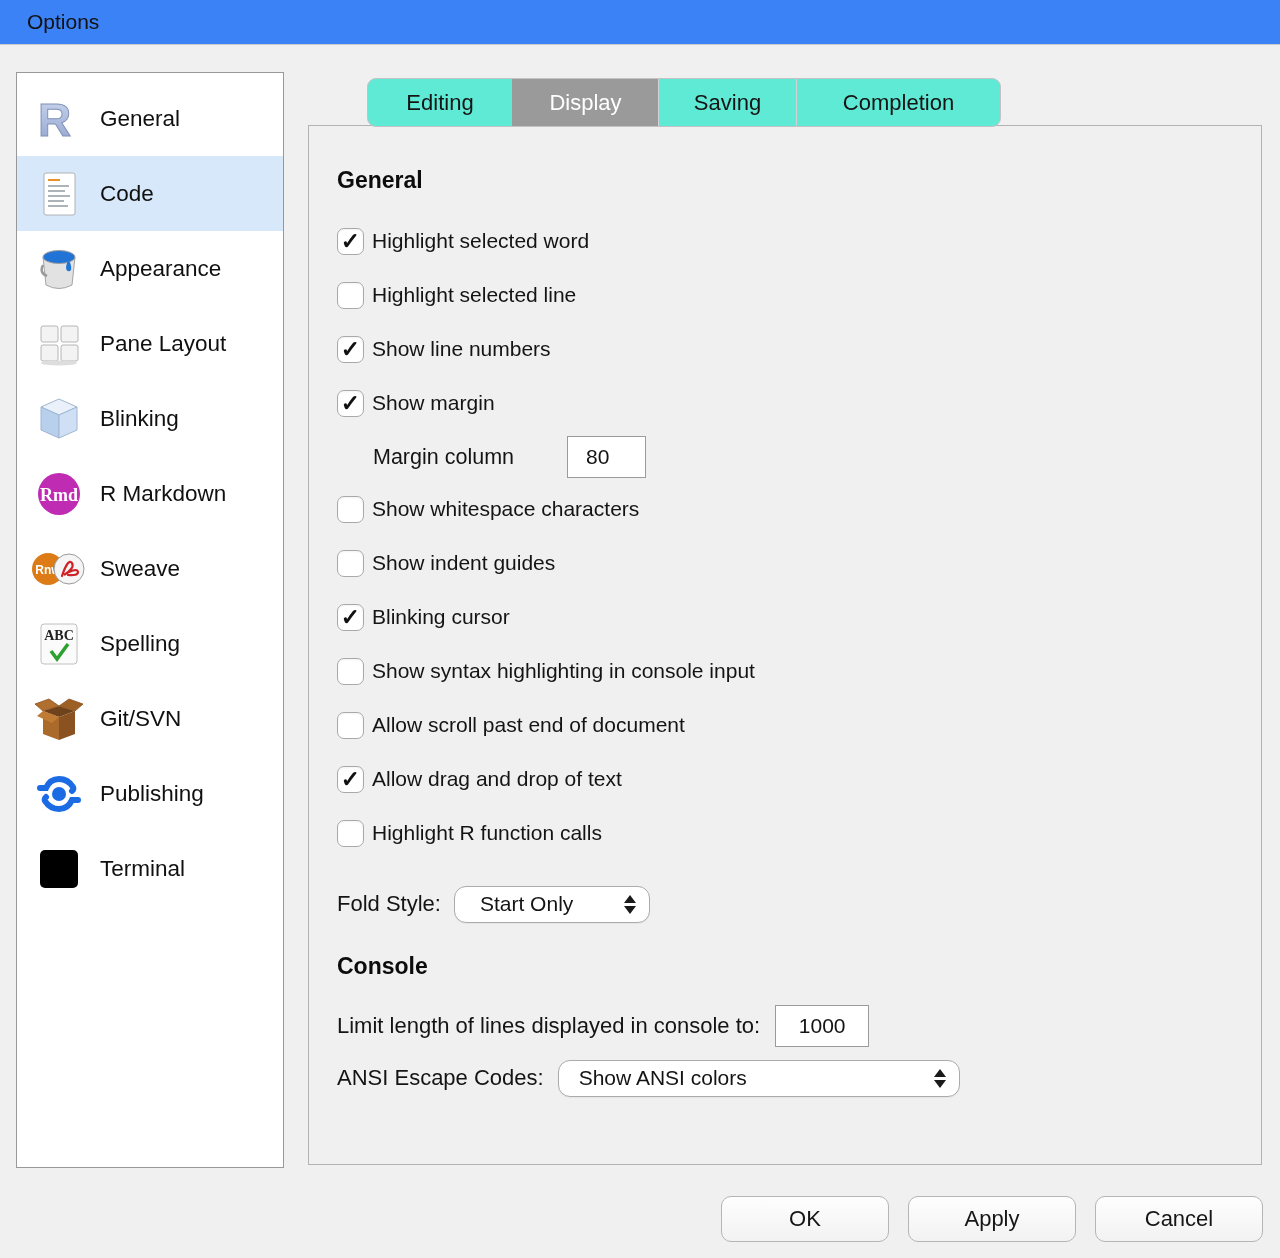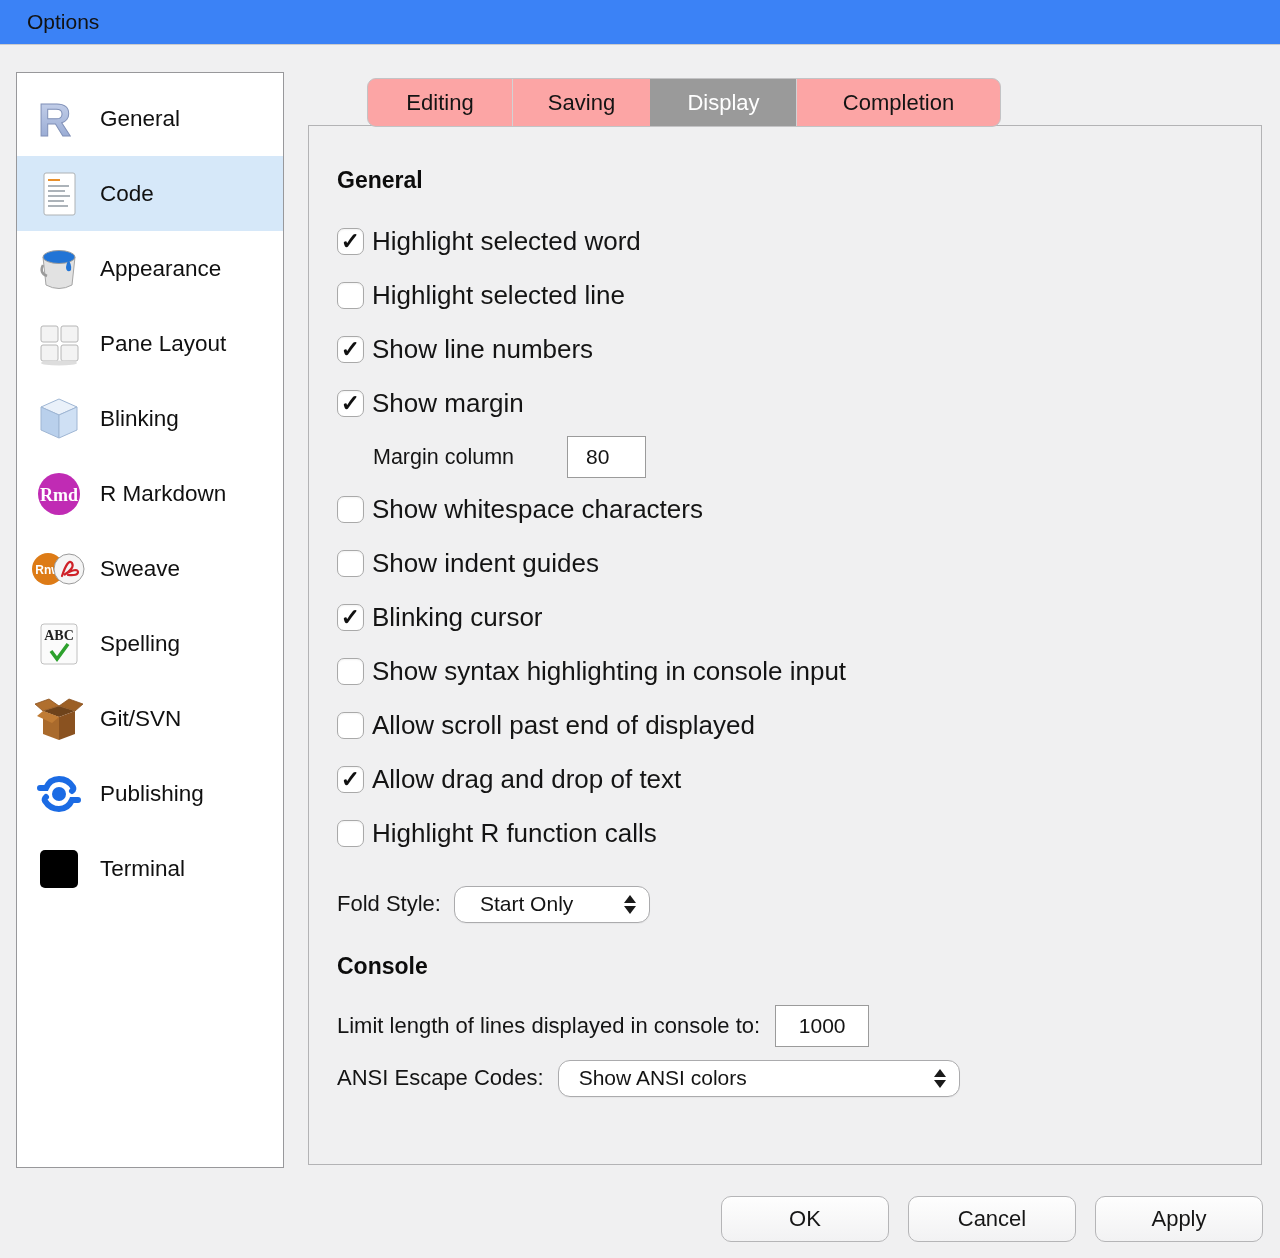--- a/index.html
+++ b/index.html
@@ -28,21 +28,21 @@
   }
   .side-item.selected { background:#d6e8f9; }
   .icon-box {
     width:56px; height:60px; display:flex; align-items:center; justify-content:center;
     flex-shrink:0;
   }
   .side-label { font-size:22.5px; margin-left:13px; color:#101010; }
   
   .tabbar {
     position:absolute; left:367px; top:78px; height:49px;
-    display:flex; background:#fca5a5;
+    display:flex; background:#5eead4;
     border:1px solid #c3c3c5; border-radius:9px; overflow:hidden;
     z-index:3;
   }
   .tab {
     display:flex; align-items:center; justify-content:center;
     font-size:22px; color:#141414; border-left:1px solid #d2d2d4;
     height:100%;
   }
   .tab:first-child { border-left:none; }
   .tab.selected { background:#9a9a9a; color:#ffffff; border-left-color:#9a9a9a; }
@@ -53,21 +53,21 @@
   }
   .panel-inner { padding:41px 30px 0 28px; }
   .section-heading { font-size:23px; font-weight:bold; color:#0c0c0c; margin-bottom:33px; }
   .cb-row { display:flex; align-items:center; height:28px; margin-bottom:26px; }
   .checkbox {
     width:27px; height:27px; background:#fff; border:1.5px solid #a9a9a9;
     border-radius:7px; display:flex; align-items:center; justify-content:center;
     font-size:23px; font-weight:bold; color:#111; line-height:1;
     box-shadow: inset 0 1px 2px rgba(0,0,0,0.05); flex-shrink:0;
   }
-  .cb-label { font-size:26px; margin-left:8px; }
+  .cb-label { font-size:21px; margin-left:8px; }
   .margin-row {
     display:flex; align-items:center; height:44px;
     margin:-8px 0 16px 36px;
   }
   .margin-label { font-size:21.5px; margin-right:17px; }
   .box-input {
     height:42px; background:#fff; border:1px solid #9b9b9b;
     font-size:21px; font-family:inherit; color:#141414;margin-left:36px;
   }
   .margin-input { width:79px; padding-left:18px; }
@@ -237,22 +237,22 @@
         <rect x="5" y="5" width="38" height="38" rx="5" fill="#000000"></rect>
       </svg>
     </span>
     <span class="side-label">Terminal</span>
   </div>
 
 </div>
 
 <div class="tabbar">
   <div class="tab" style="width:144px">Editing</div>
+  <div class="tab selected" style="width:146px">Display</div>
   <div class="tab" style="width:138px">Saving</div>
-  <div class="tab selected" style="width:146px">Display</div>
   <div class="tab" style="width:204px">Completion</div>
 </div>
 
 <div class="panel">
   <div class="panel-inner">
 
     <div class="section-heading">General</div>
 
     <div class="cb-row">
       <span class="checkbox">✓</span>
@@ -287,21 +287,21 @@
     <div class="cb-row">
       <span class="checkbox">✓</span>
       <span class="cb-label">Blinking cursor</span>
     </div>
     <div class="cb-row">
       <span class="checkbox"></span>
       <span class="cb-label">Show syntax highlighting in console input</span>
     </div>
     <div class="cb-row">
       <span class="checkbox"></span>
-      <span class="cb-label">Allow scroll past end of displayed</span>
+      <span class="cb-label">Allow scroll past end of document</span>
     </div>
     <div class="cb-row">
       <span class="checkbox">✓</span>
       <span class="cb-label">Allow drag and drop of text</span>
     </div>
     <div class="cb-row">
       <span class="checkbox"></span>
       <span class="cb-label">Highlight R function calls</span>
     </div>
 
@@ -332,15 +332,15 @@
             <span class="tri-down"></span>
           </span>
       </div>
     </div>
 
   </div>
 </div>
 
 <div class="footer">
   <button class="btn">OK</button>
+  <button class="btn">Apply</button>
   <button class="btn">Cancel</button>
-  <button class="btn">Apply</button>
 </div>
 
 </body></html>

